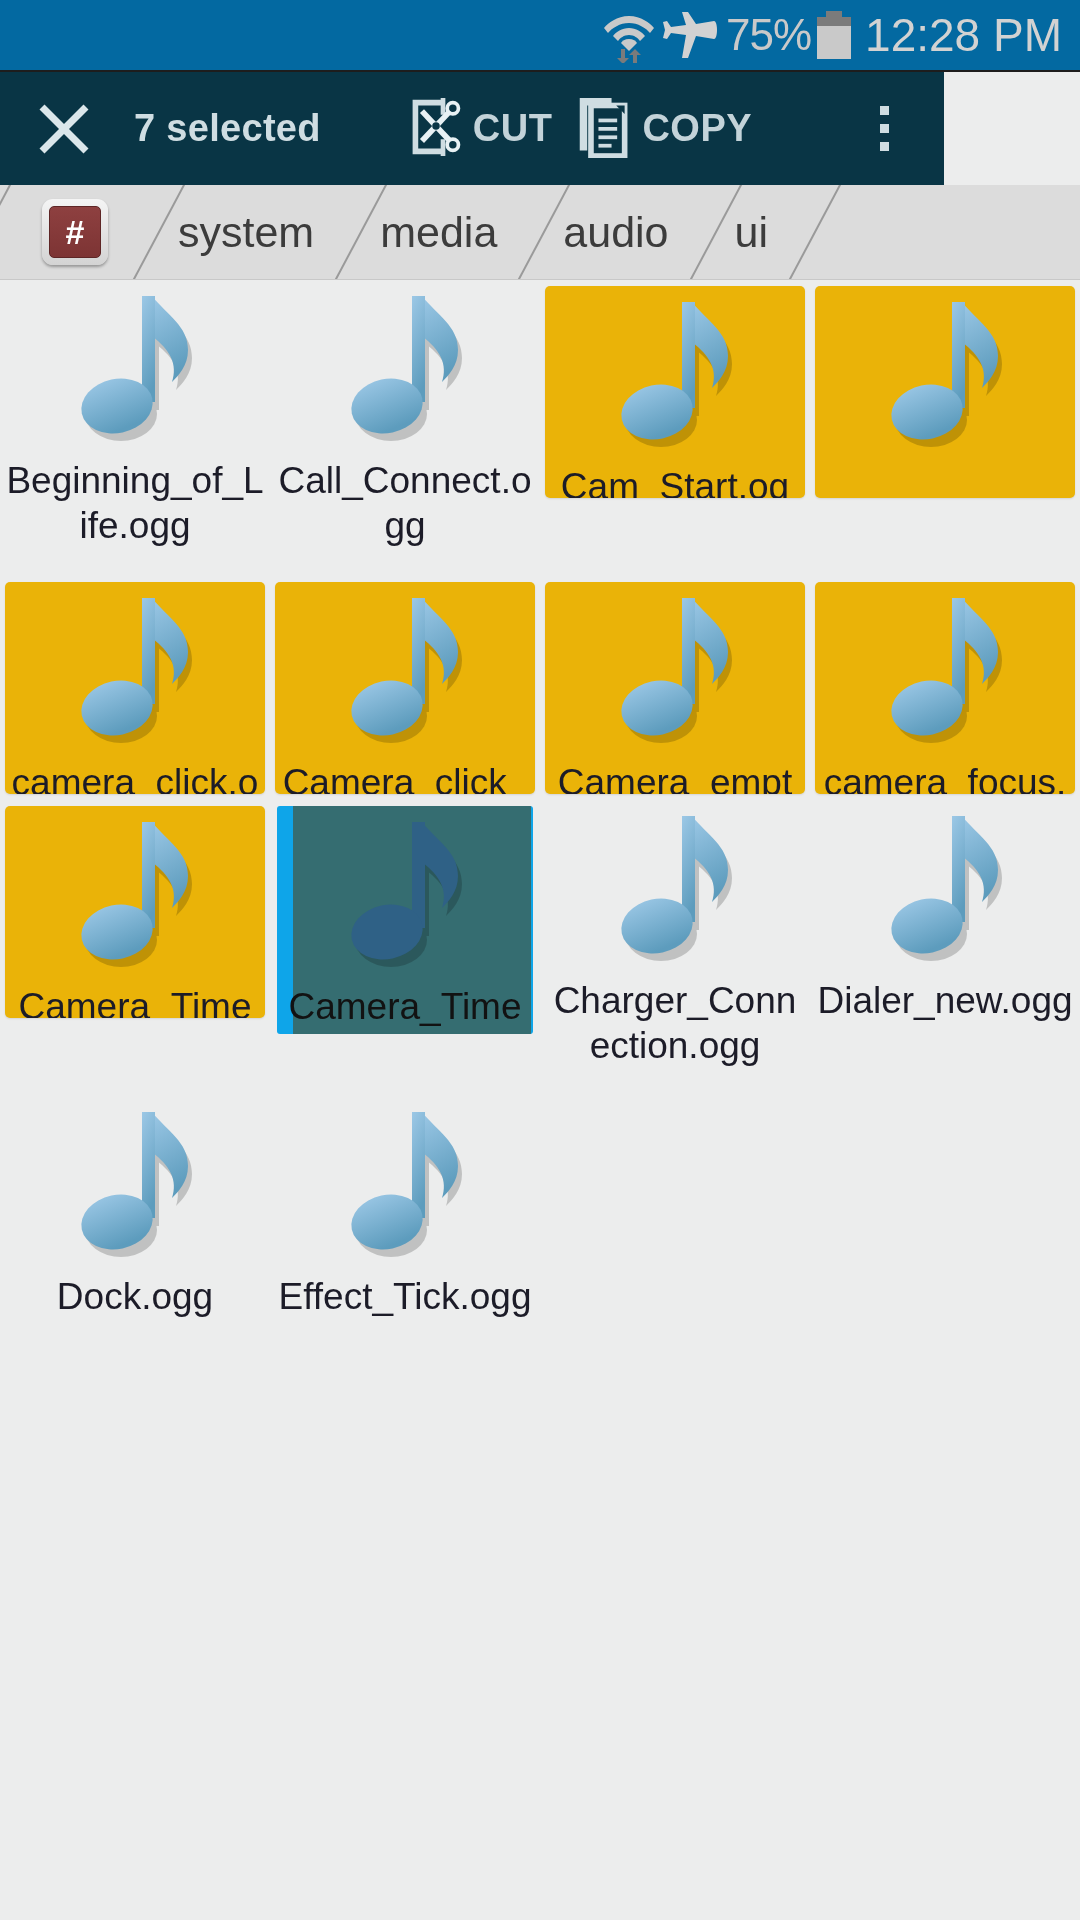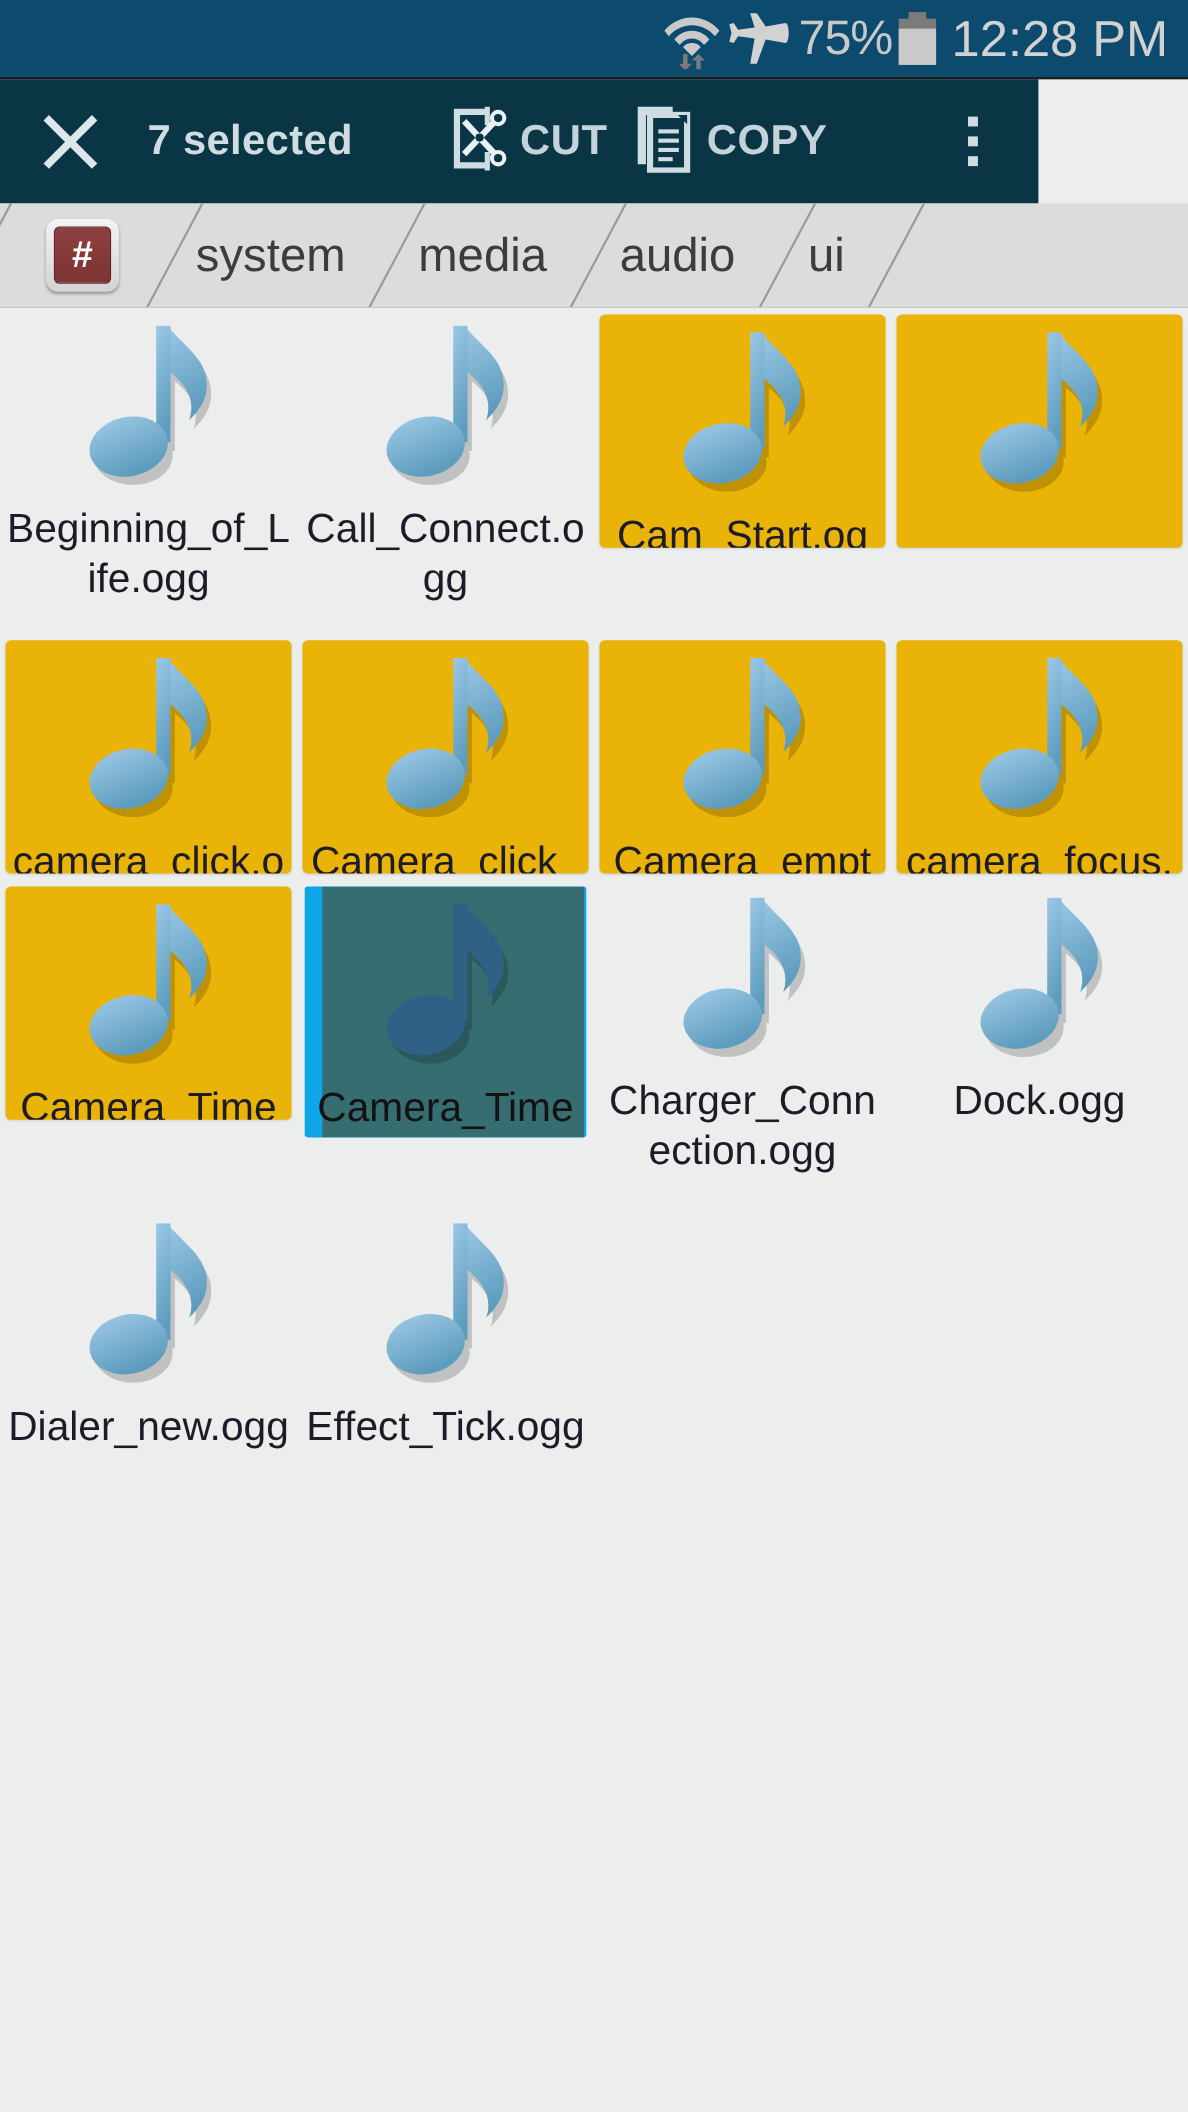--- a/index.html
+++ b/index.html
@@ -6,21 +6,21 @@
   html,body {
     width:1080px; height:1920px;
     background:#eceded;
     font-family:"Liberation Sans", sans-serif;
     overflow:hidden;
   }
 
   
   .statusbar{
     height:72px; width:1080px;
-    background:#0c4a6e;
+    background:#0369a1;
     display:flex; align-items:center; justify-content:flex-end;
     padding-right:18px; gap:0px;
     border-bottom:2px solid #1d1d1d;
   }
   .sb-icon{ display:flex; align-items:center; justify-content:center; }
   .sb-wifi{ width:54px; height:56px; position:relative; margin-right:6px;}
   .sb-plane{ width:56px; height:48px; margin-right:8px;}
   .sb-batt-text{
     color:#c9c9c9; font-size:44px; letter-spacing:-1px;
     font-family:"Liberation Sans", sans-serif;
@@ -460,53 +460,53 @@
   </defs>
   <g transform="translate(4,4)" opacity="0.18">
     <path class="nshadow" d="M92 4 C108 24 128 34 128 58 C128 74 118 84 112 90 C118 72 110 58 92 44 Z" fill="#000"></path>
     <rect class="nshadow" x="82" y="4" width="13" height="106" fill="#000"></rect>
     <ellipse class="nshadow" cx="57" cy="114" rx="36" ry="27" fill="#000"></ellipse>
   </g>
   <path class="nflag" d="M92 0 C108 20 128 30 128 54 C128 70 118 80 112 86 C118 68 110 54 92 40 Z" fill="url(#ng)"></path>
   <rect class="nstem" x="82" y="0" width="13" height="106" fill="url(#ng)"></rect>
   <ellipse class="nhead" cx="57" cy="110" rx="36" ry="27" fill="url(#ng)" transform="rotate(-12 57 110)"></ellipse>
 </svg></div>
+      <div class="fname">Dialer_new.ogg</div>
+    </div>
+    <div class="tile">
+      <div class="note"><svg viewBox="0 0 150 160" width="150" height="160">
+  <defs>
+    <linearGradient id="ng" x1="0" y1="0" x2="0.25" y2="1">
+      <stop offset="0%" stop-color="#9cc8e6"></stop>
+      <stop offset="100%" stop-color="#5d9cbd"></stop>
+    </linearGradient>
+  </defs>
+  <g transform="translate(4,4)" opacity="0.18">
+    <path class="nshadow" d="M92 4 C108 24 128 34 128 58 C128 74 118 84 112 90 C118 72 110 58 92 44 Z" fill="#000"></path>
+    <rect class="nshadow" x="82" y="4" width="13" height="106" fill="#000"></rect>
+    <ellipse class="nshadow" cx="57" cy="114" rx="36" ry="27" fill="#000"></ellipse>
+  </g>
+  <path class="nflag" d="M92 0 C108 20 128 30 128 54 C128 70 118 80 112 86 C118 68 110 54 92 40 Z" fill="url(#ng)"></path>
+  <rect class="nstem" x="82" y="0" width="13" height="106" fill="url(#ng)"></rect>
+  <ellipse class="nhead" cx="57" cy="110" rx="36" ry="27" fill="url(#ng)" transform="rotate(-12 57 110)"></ellipse>
+</svg></div>
       <div class="fname">Dock.ogg</div>
     </div>
     <div class="tile">
       <div class="note"><svg viewBox="0 0 150 160" width="150" height="160">
   <defs>
     <linearGradient id="ng" x1="0" y1="0" x2="0.25" y2="1">
       <stop offset="0%" stop-color="#9cc8e6"></stop>
       <stop offset="100%" stop-color="#5d9cbd"></stop>
     </linearGradient>
   </defs>
   <g transform="translate(4,4)" opacity="0.18">
     <path class="nshadow" d="M92 4 C108 24 128 34 128 58 C128 74 118 84 112 90 C118 72 110 58 92 44 Z" fill="#000"></path>
     <rect class="nshadow" x="82" y="4" width="13" height="106" fill="#000"></rect>
     <ellipse class="nshadow" cx="57" cy="114" rx="36" ry="27" fill="#000"></ellipse>
   </g>
   <path class="nflag" d="M92 0 C108 20 128 30 128 54 C128 70 118 80 112 86 C118 68 110 54 92 40 Z" fill="url(#ng)"></path>
   <rect class="nstem" x="82" y="0" width="13" height="106" fill="url(#ng)"></rect>
   <ellipse class="nhead" cx="57" cy="110" rx="36" ry="27" fill="url(#ng)" transform="rotate(-12 57 110)"></ellipse>
 </svg></div>
-      <div class="fname">Dialer_new.ogg</div>
-    </div>
-    <div class="tile">
-      <div class="note"><svg viewBox="0 0 150 160" width="150" height="160">
-  <defs>
-    <linearGradient id="ng" x1="0" y1="0" x2="0.25" y2="1">
-      <stop offset="0%" stop-color="#9cc8e6"></stop>
-      <stop offset="100%" stop-color="#5d9cbd"></stop>
-    </linearGradient>
-  </defs>
-  <g transform="translate(4,4)" opacity="0.18">
-    <path class="nshadow" d="M92 4 C108 24 128 34 128 58 C128 74 118 84 112 90 C118 72 110 58 92 44 Z" fill="#000"></path>
-    <rect class="nshadow" x="82" y="4" width="13" height="106" fill="#000"></rect>
-    <ellipse class="nshadow" cx="57" cy="114" rx="36" ry="27" fill="#000"></ellipse>
-  </g>
-  <path class="nflag" d="M92 0 C108 20 128 30 128 54 C128 70 118 80 112 86 C118 68 110 54 92 40 Z" fill="url(#ng)"></path>
-  <rect class="nstem" x="82" y="0" width="13" height="106" fill="url(#ng)"></rect>
-  <ellipse class="nhead" cx="57" cy="110" rx="36" ry="27" fill="url(#ng)" transform="rotate(-12 57 110)"></ellipse>
-</svg></div>
       <div class="fname">Effect_Tick.ogg</div>
     </div>
   </div>
 
 </body></html>

